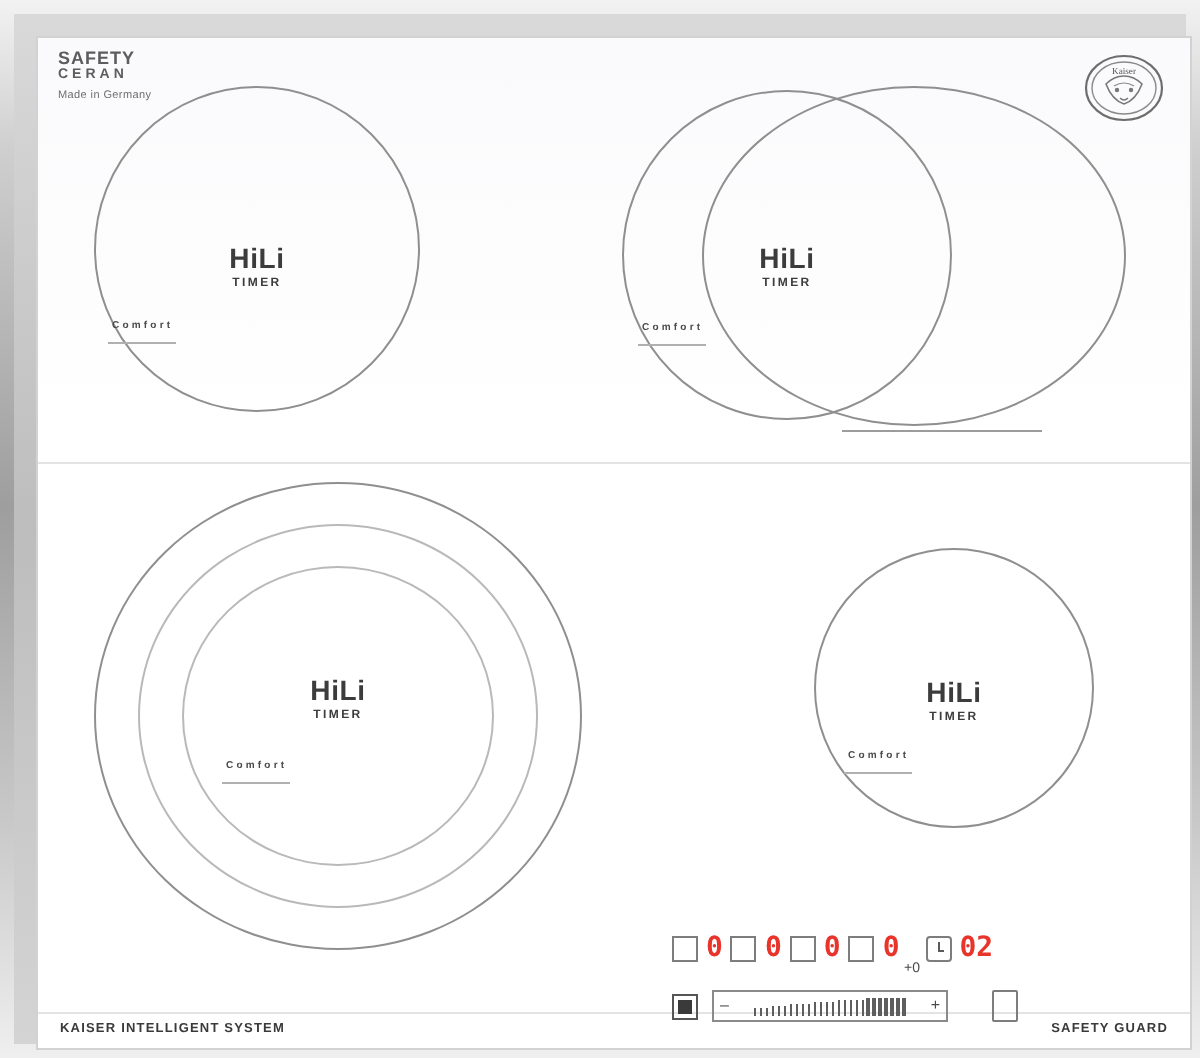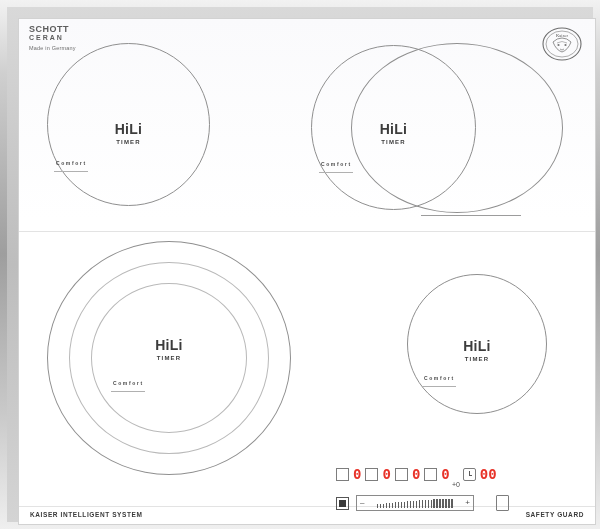--- a/index.html
+++ b/index.html
@@ -250,21 +250,21 @@
 <body>
 
 <div class="cooktop">
   <div class="frame-inner">
     <div class="glass">
       <div class="glass-sheen"></div>
       <div class="glass-divider" style="top:212px;"></div>
       <div class="glass-divider" style="top:487px;"></div>
 
       <div class="schott">
-        <div class="s1">SCHOTT</div>
+        <div class="s1">SAFETY</div>
         <div class="s2">CERAN</div>
         <div class="s3">Made in Germany</div>
       </div>
 
       <div class="kaiser-logo">
         <svg width="46" height="38" viewBox="0 0 46 38">
           <ellipse cx="23" cy="19" rx="19" ry="16" fill="none" stroke="#6d6d6d" stroke-width="1.1"></ellipse>
           <ellipse cx="23" cy="19" rx="16" ry="13" fill="none" stroke="#8a8a8a" stroke-width=".7"></ellipse>
           <text x="23" y="12" text-anchor="middle" font-size="4.6" font-family="Liberation Serif, serif" fill="#555">Kaiser</text>
           <path d="M14 17 q4 -4 9 -4 q5 0 9 4 q-3 8 -9 10 q-6 -2 -9 -10 z" fill="none" stroke="#777" stroke-width=".8"></path>
@@ -325,21 +325,21 @@
           <div class="key"></div>
           <span class="seg">0</span>
           <div class="key"></div>
           <span class="seg">0</span>
           <div class="key"></div>
           <span class="seg">0</span>
           <div class="key"></div>
           <span class="seg">0</span>
           <div style="width:5px;"></div>
           <div class="clock-ico"></div>
-          <span class="seg">00</span>
+          <span class="seg">02</span>
         </div>
 
         <div class="ctl-row ctl-row2">
           <div class="key filled">
               <i></i>
             </div>
           <div class="slider">
             <span class="minus">–</span>
             <span class="bar">
               <i style="height:4px"></i>

